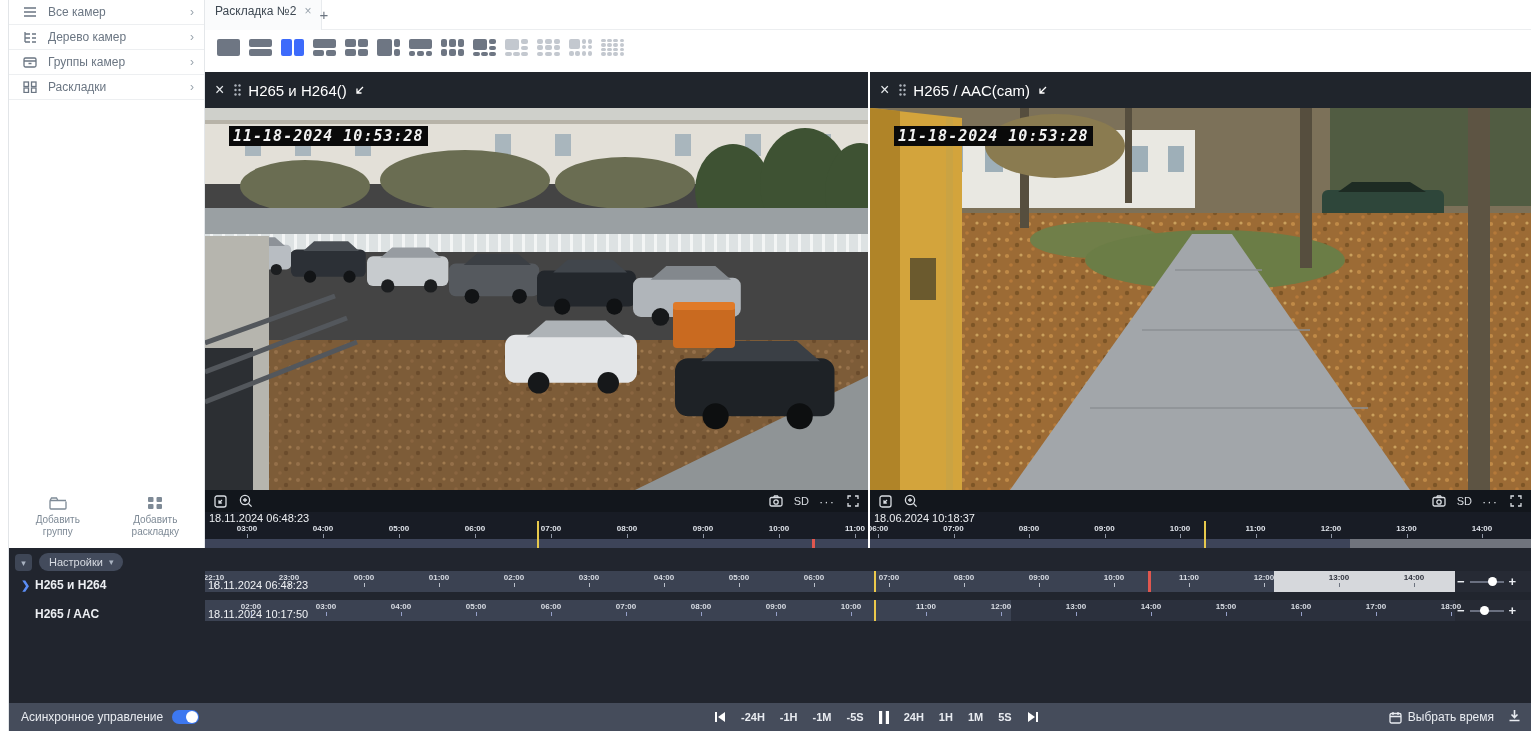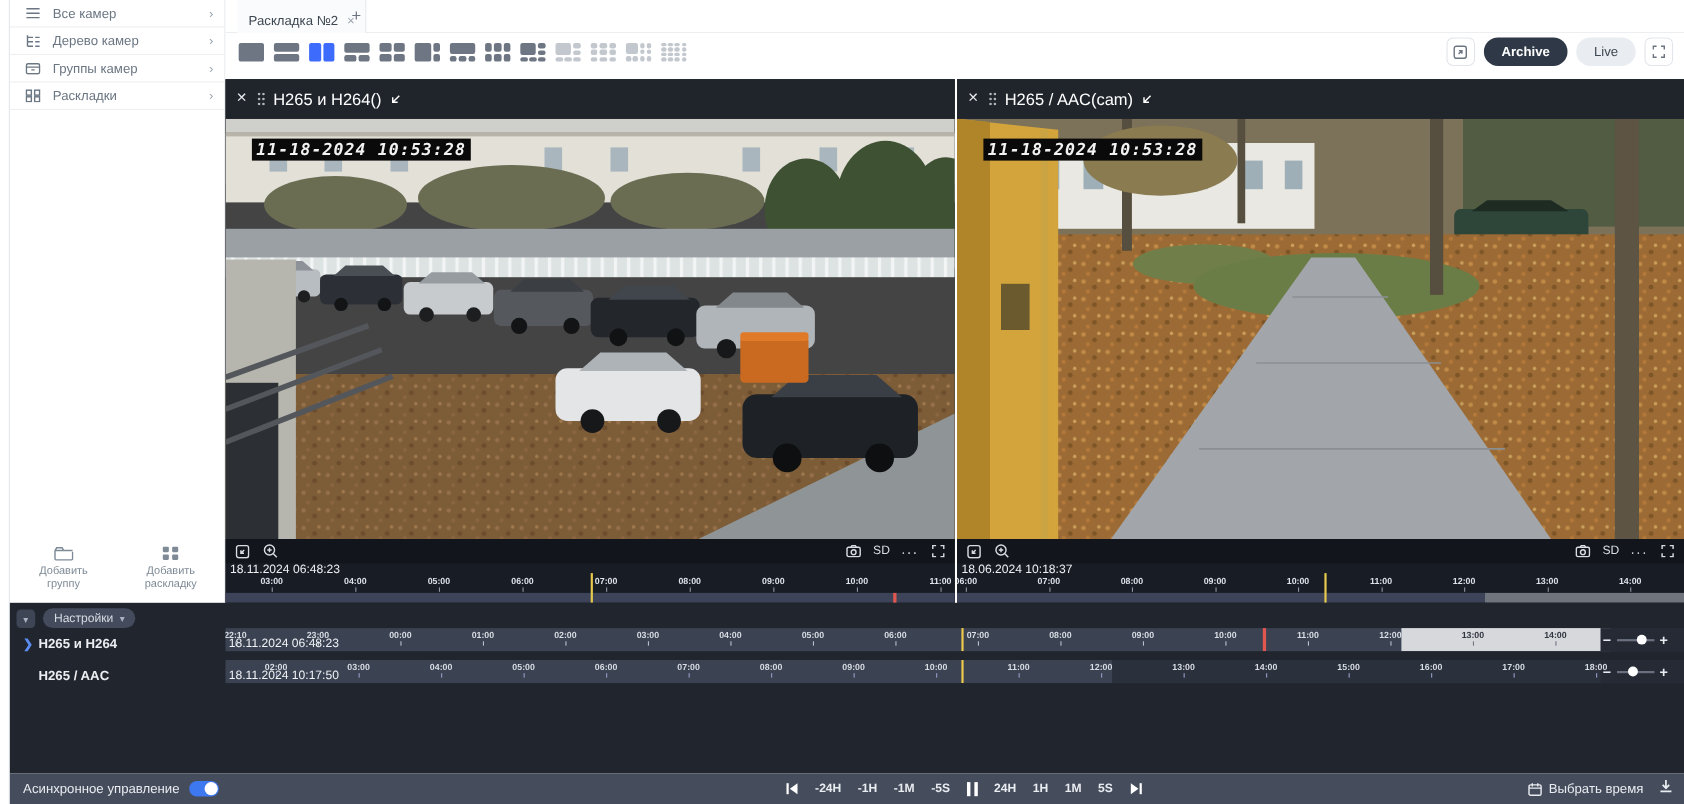--- a/index.html
+++ b/index.html
@@ -16,21 +16,21 @@
   .side-item { display:flex; align-items:center; height:25px; padding:0 10px 0 14px; border-bottom:1px solid #edeff1; color:#6b7683; font-size:12px; cursor:pointer; }
   .side-item .ic { width:16px; height:14px; margin-right:9px; flex:0 0 auto; display:flex; align-items:center; }
   .side-item .lbl { flex:1; }
   .side-item .chev { color:#9aa4ad; font-size:12px; }
   .side-bottom { position:absolute; left:0; bottom:6px; width:100%; display:flex; }
   .side-btn { flex:1; text-align:center; color:#7e8a96; font-size:10px; line-height:12px; cursor:pointer; padding:4px 0; }
   .side-btn .bic { display:block; margin:0 auto 4px; width:18px; height:14px; }
 
   
   .topbar { left:205px; top:0; right:0; height:30px; background:#fff; border-bottom:1px solid #eceef0; }
-  .tab { position:absolute; left:11px; top:0; height:30px; padding:4px 10px; display:flex; align-items:flex-end; gap:8px; font-size:12px; color:#3e4852; border-right:1px solid #e8ebee; background:#fafbfc; cursor:pointer; }
+  .tab { position:absolute; left:0; top:0; height:30px; padding:4px 10px; display:flex; align-items:flex-start; gap:8px; font-size:12px; color:#3e4852; border-right:1px solid #e8ebee; background:#fafbfc; cursor:pointer; }
   .tab .x { color:#9aa4ad; font-size:12px; cursor:pointer; }
   .newtab { position:absolute; left:108px; top:4px; width:22px; height:22px; text-align:center; line-height:22px; color:#6b7480; font-size:15px; cursor:pointer; }
 
   
   .toolbar { left:205px; top:30px; right:0; height:36px; background:#fff; }
   .lay-icons { position:absolute; left:12px; top:9px; display:flex; gap:9px; }
   .lay { width:23px; height:17px; position:relative; cursor:pointer; }
   .lay i { position:absolute; border-radius:2px; }
   .tb-right { position:absolute; right:10px; top:4px; display:flex; align-items:center; gap:8px; }
   .sq-btn { width:26px; height:26px; border:1px solid #e2e5e9; border-radius:6px; display:flex; align-items:center; justify-content:center; color:#6b7480; cursor:pointer; background:#fff; }
@@ -277,35 +277,20 @@
           <i style="left: 0px; top: 8.8px; width: 4.6px; height: 3.4px; background: rgb(195, 200, 207);"></i>
           <i style="left: 6.2px; top: 8.8px; width: 4.6px; height: 3.4px; background: rgb(195, 200, 207);"></i>
           <i style="left: 12.4px; top: 8.8px; width: 4.6px; height: 3.4px; background: rgb(195, 200, 207);"></i>
           <i style="left: 18.6px; top: 8.8px; width: 4.6px; height: 3.4px; background: rgb(195, 200, 207);"></i>
           <i style="left: 0px; top: 13.2px; width: 4.6px; height: 3.4px; background: rgb(195, 200, 207);"></i>
           <i style="left: 6.2px; top: 13.2px; width: 4.6px; height: 3.4px; background: rgb(195, 200, 207);"></i>
           <i style="left: 12.4px; top: 13.2px; width: 4.6px; height: 3.4px; background: rgb(195, 200, 207);"></i>
           <i style="left: 18.6px; top: 13.2px; width: 4.6px; height: 3.4px; background: rgb(195, 200, 207);"></i>
         </div>
       </div>
-    <div class="tb-right">
-      <div class="sq-btn">
-        <svg class="st" width="13" height="13" viewBox="0 0 13 13">
-            <rect x="1" y="1" width="11" height="11" rx="2"></rect>
-            <path d="M5 8l3-3M8 7.8V5H5.2"></path>
-          </svg>
-      </div>
-      <div class="pill archive">Archive</div>
-      <div class="pill live">Live</div>
-      <div class="sq-btn">
-        <svg class="st" width="12" height="12" viewBox="0 0 12 12">
-            <path d="M1 4V1h3M8 1h3v3M11 8v3H8M4 11H1V8"></path>
-          </svg>
-      </div>
-    </div>
   </div>
 
   <div class="abs stagebg"></div>
 
   <div class="pane pane1">
     <div class="cam-header">
       <span class="x">×</span>
       <span class="cam-title">
         <svg width="7" height="12" viewBox="0 0 7 12" fill="#aeb5bd">
             <circle cx="1.5" cy="1.5" r="1.2"></circle>

